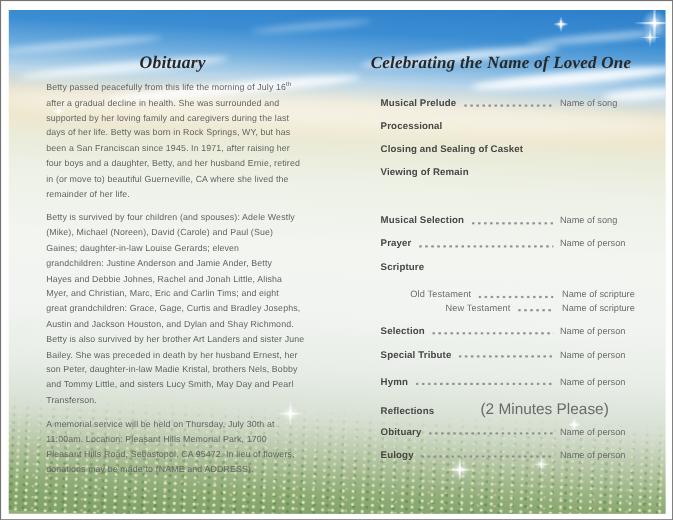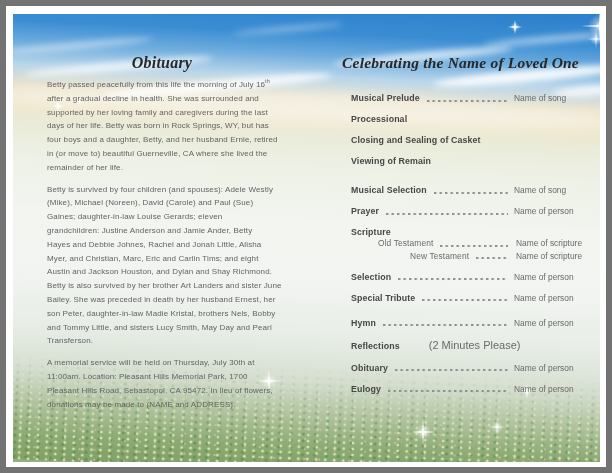--- a/index.html
+++ b/index.html
@@ -1,18 +1,18 @@
 <!DOCTYPE html>
 <html><head>
 <meta charset="utf-8">
 <style>
   html,body { margin:0; padding:0; background:#ffffff; }
   .sheet {
     position:relative; width:612px; height:473px; box-sizing:border-box;
-    background:#ffffff; border:6px solid #737373;
+    background:#ffffff; border:1px solid #737373;
     padding:8px 6px 5px 7px;
     font-family:"Liberation Sans","DejaVu Sans",sans-serif;
     overflow:hidden;
   }
   .photo { position:relative; width:100%; height:100%; overflow:hidden; background:#f2f4f1; }
 
   
   .bg {
     position:absolute; left:-45px; right:-45px; top:-45px; bottom:-45px;
     transform:rotate(2.5deg);
@@ -71,24 +71,24 @@
   .prow { display:flex; align-items:baseline; height:10px; margin-bottom:11px; font-size:8.4px; color:#6a6a6a; }
   .prow .plabel { font-weight:bold; font-size:8.8px; color:#474747; white-space:nowrap; letter-spacing:0.12px; }
   .prow.indent { margin-left:27px; margin-bottom:2.5px;text-align:center; }
   .prow.indent .plabel { font-weight:normal; font-size:8.4px; color:#6a6a6a; }
   .prow .leader {
     flex:1 1 auto; align-self:stretch; margin:0 6px 0 7px;
     background-image:radial-gradient(circle at 1.2px 1.2px, #8f8f8f 1px, rgba(0,0,0,0) 1.6px);
     background-size:5.5px 2.4px; background-repeat:repeat-x; background-position:0 calc(100% - 1px);
   }
   .prow .pvalue { flex:0 0 70px; white-space:nowrap; font-size:8.4px; color:#6a6a6a; }
-  .prow .psuffix { margin-left:3px; white-space:nowrap; font-size:11px; color:#6a6a6a;padding-left:26px; }
+  .prow .psuffix { margin-left:16px; white-space:nowrap; font-size:14px; color:#6a6a6a;padding-left:26px; }
   
-  .prow:nth-child(5)  { margin-top:8px; }
-  .prow:nth-child(7)  { margin-bottom:1px;text-align:center; }
+  .prow:nth-child(5)  { margin-top:23px; }
+  .prow:nth-child(7)  { margin-bottom:15px;text-align:center; }
   .prow:nth-child(9)  { margin-bottom:11px;padding-left:32px; }
   .prow:nth-child(12) { margin-top:4px; }
   .prow:nth-child(14) { margin-top:3px; }
 </style>
 </head>
 <body>
 
 <div class="sheet">
   <div class="photo">
     <div class="bg"></div>
@@ -115,31 +115,33 @@
     <div class="sparkle" style="left:67px;top:87px;width:6px;height:6px;"></div>
 
     <div class="page left">
       <div class="page-title">Obituary</div>
       <div class="obit-text">
           <div class="para">
             <div class="line">Betty passed peacefully from this life the morning of July 16<sup>th</sup></div>
             <div class="line">after a gradual decline in health.  She was surrounded and</div>
             <div class="line">supported by her loving family and caregivers during the last</div>
             <div class="line">days of her life.  Betty was born in Rock Springs, WY, but has</div>
+            <div class="line">been a San Franciscan since 1945.  In 1971, after raising her</div>
             <div class="line">four boys and a daughter, Betty, and her husband Ernie, retired</div>
             <div class="line">in (or move to) beautiful Guerneville, CA where she lived the</div>
             <div class="line">remainder of her life.</div>
           </div>
           <div class="para">
             <div class="line">Betty is survived by four children (and spouses): Adele Westly</div>
             <div class="line">(Mike), Michael (Noreen), David (Carole) and Paul (Sue)</div>
             <div class="line">Gaines;  daughter-in-law Louise Gerards;  eleven</div>
             <div class="line">grandchildren: Justine Anderson and Jamie Ander, Betty</div>
             <div class="line">Hayes and Debbie Johnes, Rachel and Jonah Little, Alisha</div>
             <div class="line">Myer, and Christian, Marc, Eric and Carlin Tims;  and eight</div>
+            <div class="line">great grandchildren: Grace, Gage, Curtis and Bradley Josephs,</div>
             <div class="line">Austin and Jackson Houston, and Dylan and Shay Richmond.</div>
             <div class="line">Betty is also survived by her brother Art Landers and sister June</div>
             <div class="line">Bailey.  She was preceded in death by her husband Ernest, her</div>
             <div class="line">son Peter, daughter-in-law Madie Kristal, brothers Nels, Bobby</div>
             <div class="line">and Tommy Little, and sisters Lucy Smith, May Day and Pearl</div>
             <div class="line">Transferson.</div>
           </div>
           <div class="para">
             <div class="line">A memorial service will be held on Thursday, July 30th at</div>
             <div class="line">11:00am.  Location:  Pleasant Hills Memorial Park, 1700</div>

